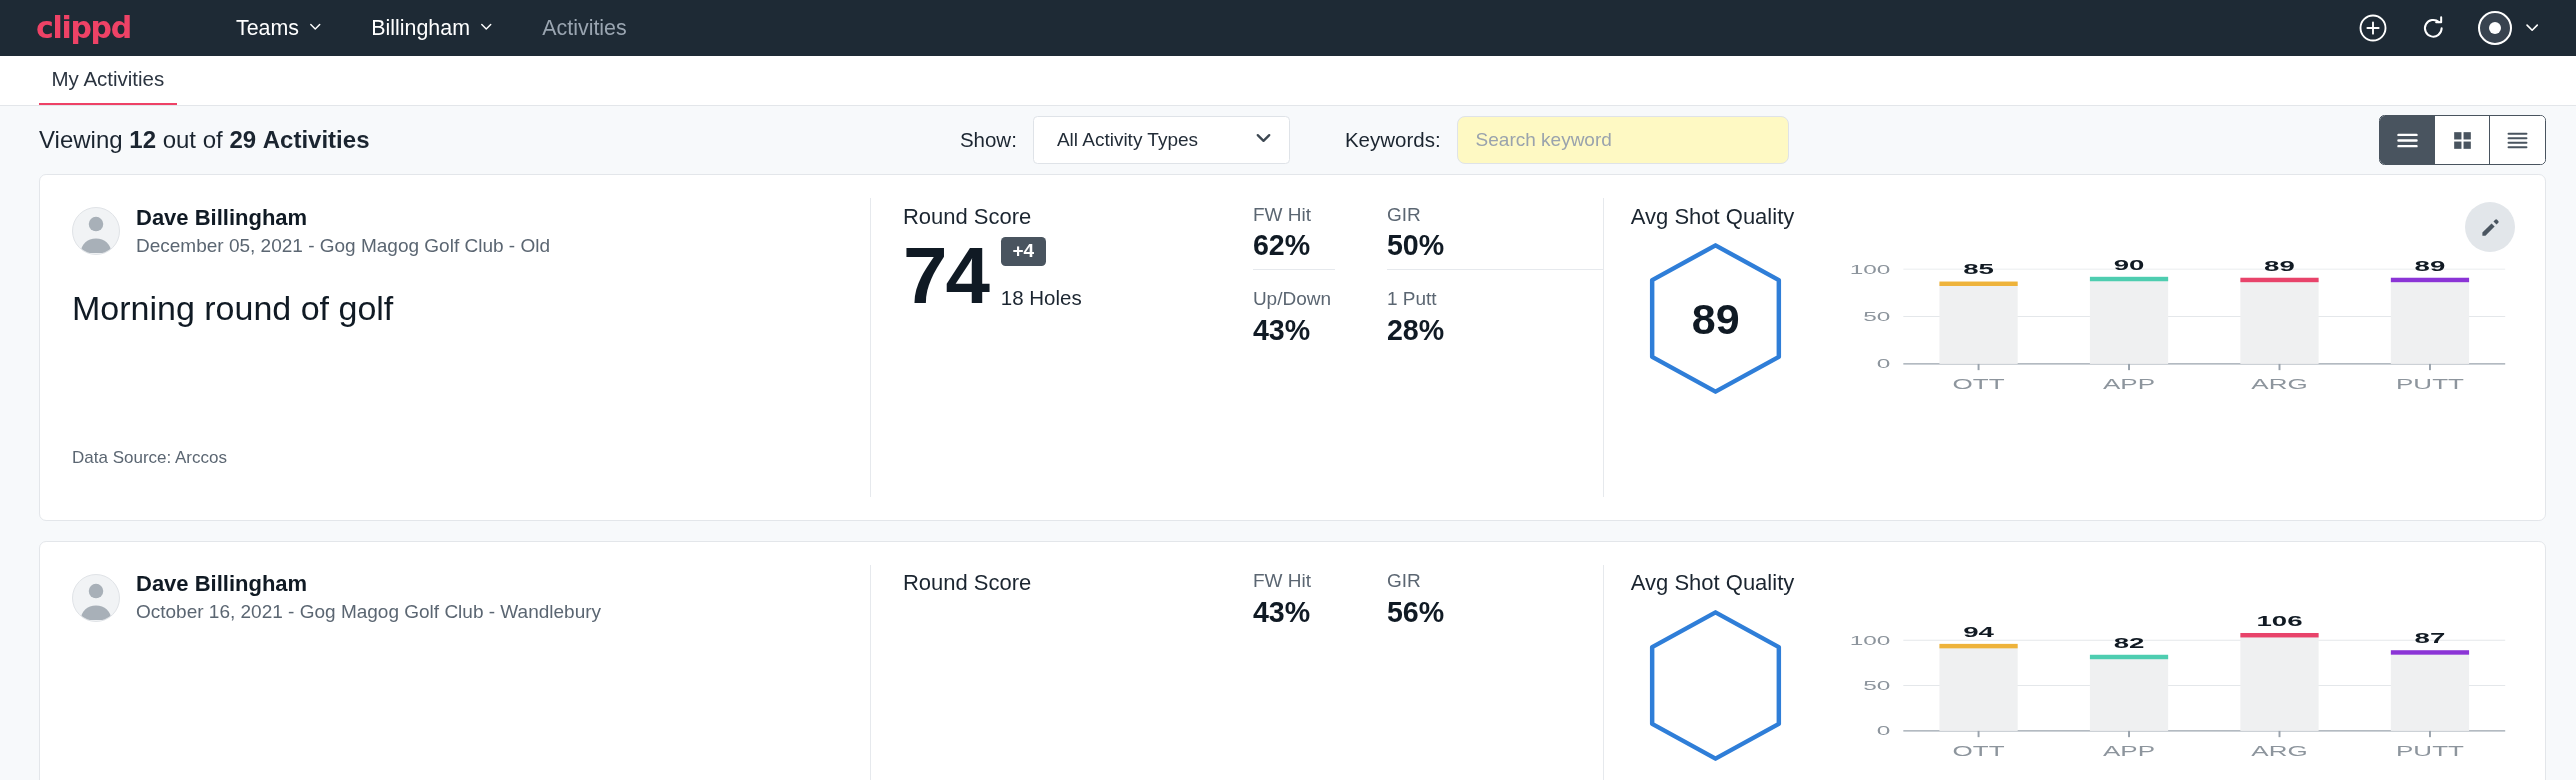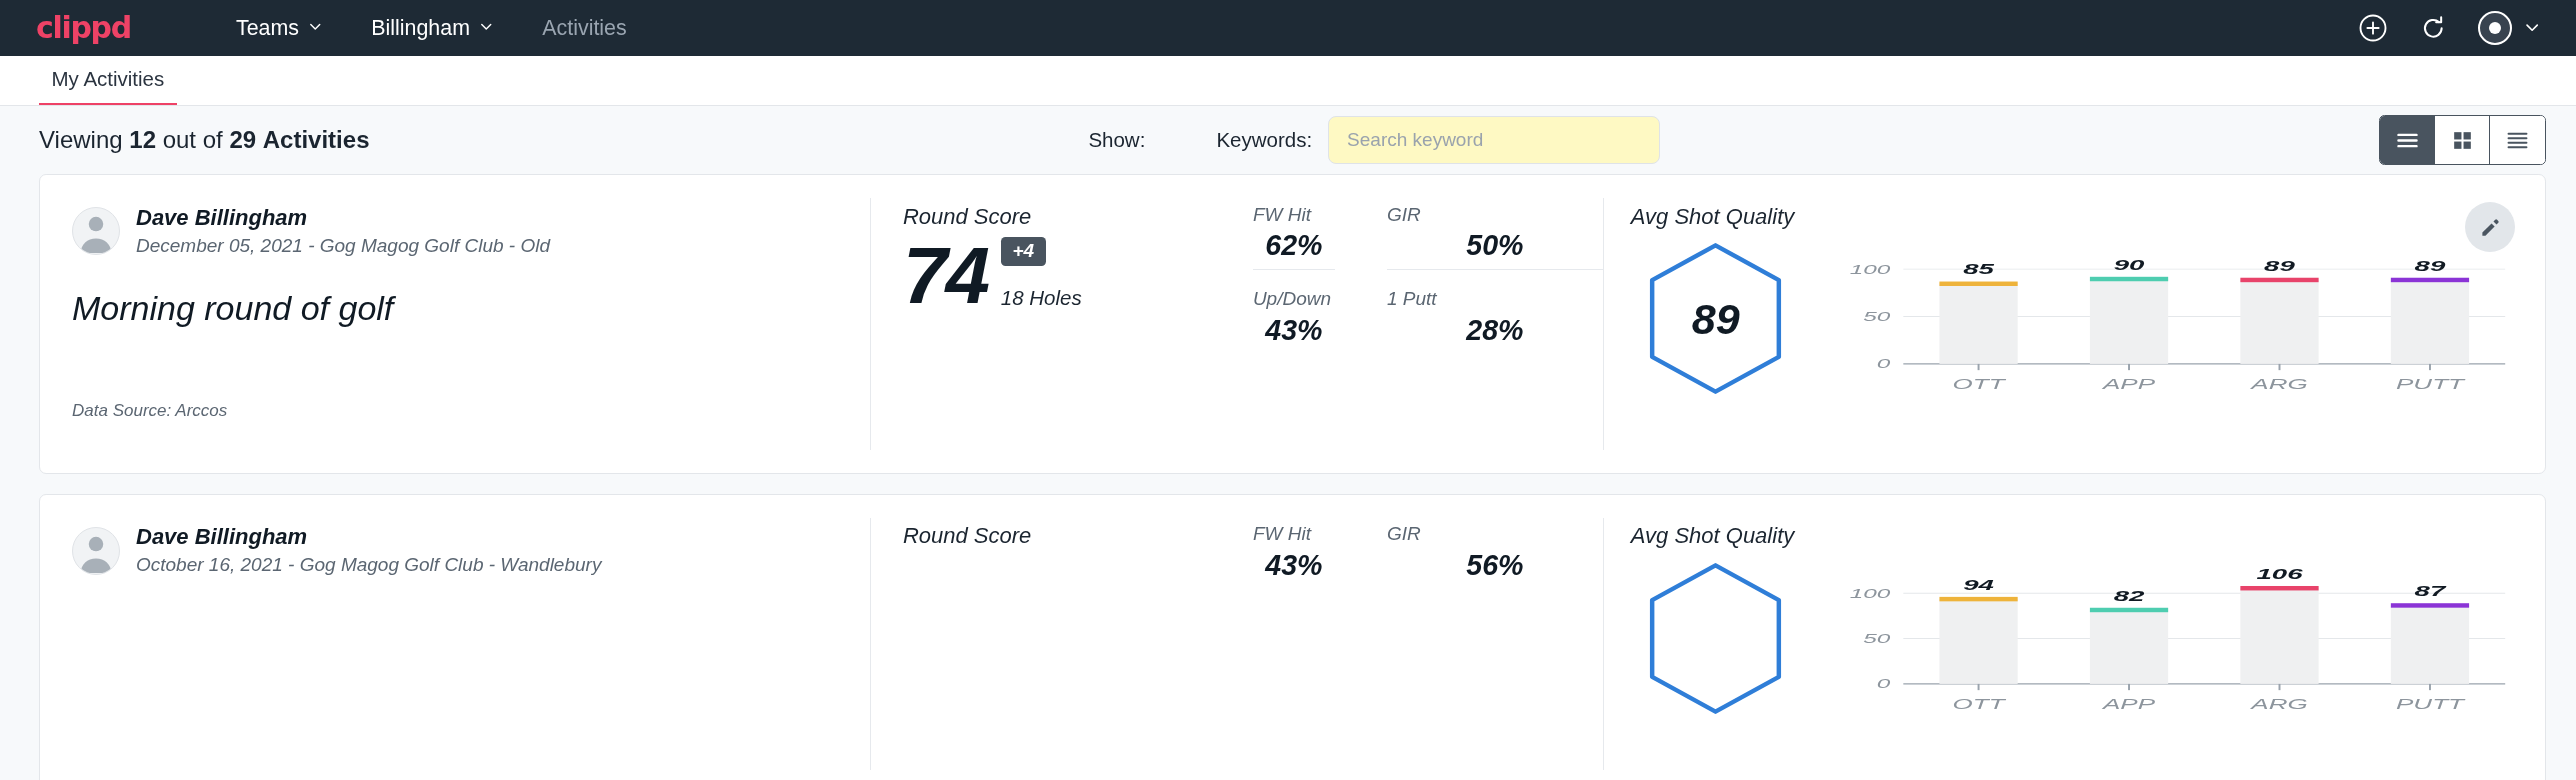--- a/index.html
+++ b/index.html
@@ -110,25 +110,24 @@
   .content {
     background:#f7f9fb;
     padding: 0 30px 0 39px;
     height: calc(780px - 56px - 50px - 68px);
     overflow: hidden;
   }
   .card {
     background:#ffffff;
     border:0.9px solid #e3e6ea;
     border-radius:7.1px;
-    height: 300px;
+    height: 347px;
     display:flex;
     position:relative;
     margin-bottom: 19.6px;
-    font-style: italic;
   }
   .col-info { width: 830px; padding: 28.6px 0 0 32px; position:relative; }
   .who { display:flex; align-items:center; gap: 16px; }
   .who-avatar {
     width:48px; height:48px; border-radius:50%;
     background:#f1f3f5; border:0.9px solid #e0e3e7;
     display:flex; align-items:flex-end; justify-content:center; overflow:hidden;
   }
   .who-name { font-size: 22px; font-weight:700; color:#101a24; line-height:1.25; }
   .who-sub { font-size: 19px; color:#5b6672; line-height:1.35; margin-top:1.8px;}
@@ -146,21 +145,21 @@
     background:#49545f; color:#fff; font-size:19px; font-weight:700;
     border-radius:4.5px; padding: 3.6px 11.6px; align-self:flex-start;
   }
   .holes { font-size: 20.5px; color:#1b2530; padding-bottom: 3.6px;}
 
   .col-stats { width: 375px; padding: 28.6px 0 0 25px; }
   .statgrid { display:grid; grid-template-columns: 82px 1fr; gap: 0 52px; }
   .stat-cell { padding-bottom: 7.1px; }
   .stat-cell.bordered { border-bottom: 0.9px solid #e6e9ed; margin-bottom: 18px; }
   .stat-k { font-size: 19px; color:#5b6672; white-space:nowrap; }
-  .stat-v { font-size: 28.6px; font-weight:700; color:#101a24; margin-top: 3.6px; text-align: center;}
+  .stat-v { font-size: 28.6px; font-weight:700; color:#101a24; margin-top: 3.6px;}
 
   .col-quality { flex:1; padding: 28.6px 0 0 27px; display:flex; flex-direction:column; }
   .quality-body { display:flex; align-items:flex-start; margin-top: 10.7px; }
   .hexwrap { width: 170px; display:flex; align-items:center; justify-content:center; position:relative; }
   .hexnum {
     position:absolute; font-size: 43px; font-weight:700; color:#101a24;
     top:50%; left:50%; transform:translate(-50%,-50%);
   }
   .chartwrap { flex:1; margin-left: 34px; padding-right: 27px;}
 
@@ -235,20 +234,28 @@
   <div class="viewing">
     <span>Viewing</span>
     <b>12</b>
     <span>out of</span>
     <b>29</b>
     <b>Activities</b>
   </div>
 
   <div class="filter-center">
     <span class="lbl">Show:</span>
+    <div class="select">
+      <span class="sel-val">All Activity Types</span>
+      <span>
+        <svg width="23" height="23" viewBox="0 0 24 24">
+            <path d="M6 9.5l6 6 6-6" fill="none" stroke="#3d4852" stroke-width="2.4" stroke-linecap="round" stroke-linejoin="round"></path>
+          </svg>
+      </span>
+    </div>
 
     <div class="keywords-wrap">
       <span class="lbl">Keywords:</span>
       <input class="search-input" type="text" placeholder="Search keyword" style="">
     </div>
   </div>
 
   <div class="viewtoggle">
     <div class="vt-btn active">
       <svg width="27" height="27" viewBox="0 0 24 24">

